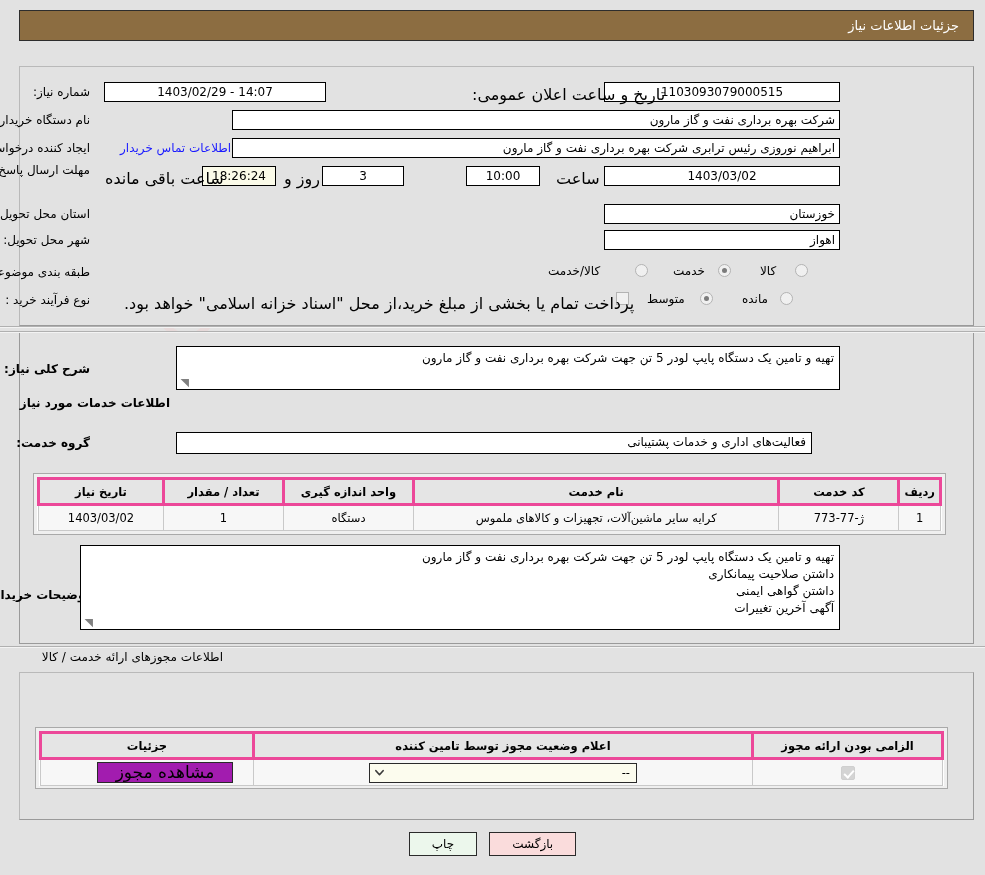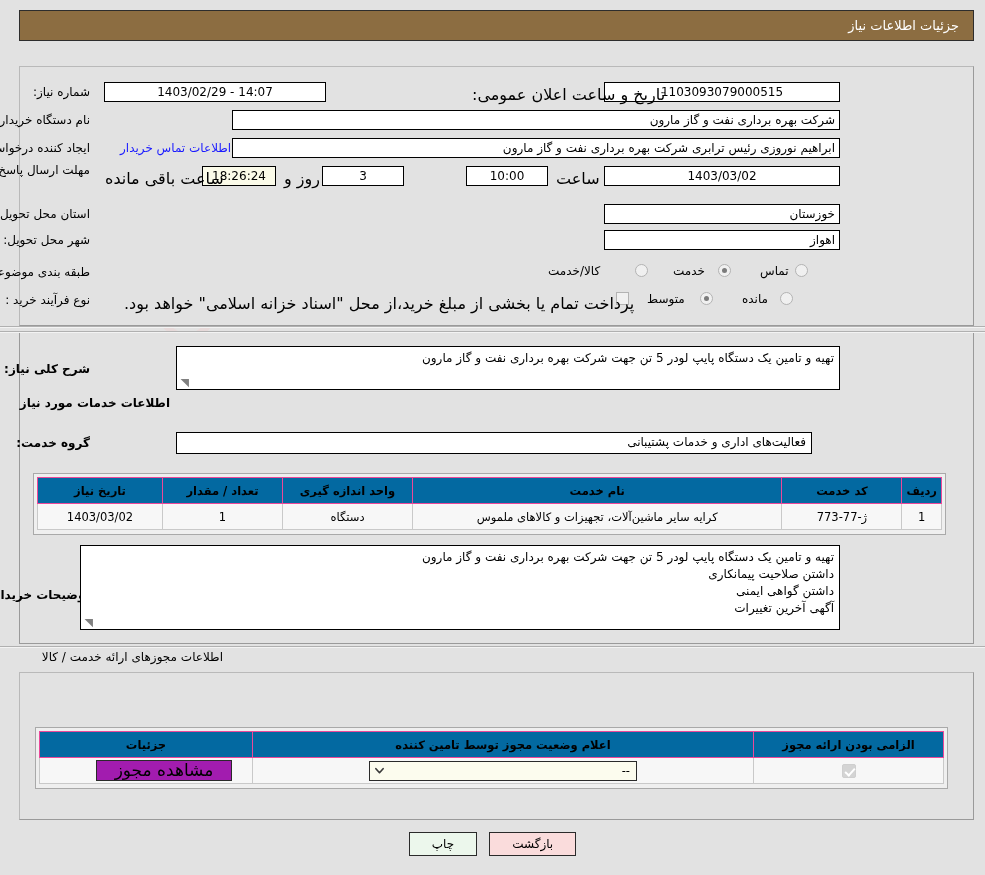--- a/index.html
+++ b/index.html
@@ -172,22 +172,22 @@
 
   
   table.grid {
     position: absolute;
     border-collapse: collapse;
     background: #fff;
     z-index: 4;
     font-size: 12px;
   }
   table.grid th {
-    background: #0369a1;
-    border: 1px solid #ec4899;
+    background: #e5e5e5;
+    border: 3px solid #ec4899;
     font-weight: bold;
     font-size: 11.5px;
     height: 26px;
     padding: 2px 4px;
     color: #000;
   }
   table.grid td {
     background: #f7f7f7;
     border: 1px solid #c9c9c9;
     height: 26px;
@@ -307,35 +307,35 @@
 
   <div class="lbl" style="right:895px; top:141px;">ایجاد کننده درخواست:</div>
   <div class="fld rt" style="left:232px; top:138px; width:608px;">ابراهیم نوروزی رئیس ترابری شرکت بهره برداری نفت و گاز مارون</div>
   <div class="link" style="left:120px; top:141px;text-align:center;">اطلاعات تماس خریدار</div>
 
   <div class="lbl" style="right:895px; top:163px; line-height:15px; text-align:right;">
     <span>مهلت ارسال پاسخ: تا تاریخ:</span>
   </div>
   <div class="fld" style="left:604px; top:166px; width:236px;">1403/03/02</div>
   <div class="plaintext" style="left:556px; top:169px;">ساعت</div>
-  <div class="fld" style="left:466px; top:166px; width:82px;">10:00</div>
+  <div class="fld" style="left:466px; top:166px; width:74px;">10:00</div>
   <div class="fld" style="left:322px; top:166px; width:82px;">3</div>
   <div class="plaintext" style="left:284px; top:169px;">روز و</div>
   <div class="fld yellow" style="left:202px; top:166px; width:74px;">18:26:24</div>
   <div class="plaintext" style="left:105px; top:169px;">ساعت باقی مانده</div>
 
   <div class="lbl" style="right:895px; top:207px;">استان محل تحویل:</div>
   <div class="fld rt" style="left:604px; top:204px; width:236px;">خوزستان</div>
 
   <div class="lbl" style="right:895px; top:233px;">شهر محل تحویل:</div>
   <div class="fld rt" style="left:604px; top:230px; width:236px;">اهواز</div>
 
   <div class="lbl" style="right:895px; top:265px;">طبقه بندی موضوعی:</div>
   <div class="radio" style="left:795px; top:264px;"></div>
-  <div class="radio-lbl" style="left:760px; top:264px;">تماس</div>
+  <div class="radio-lbl" style="left:760px; top:264px;">کالا</div>
   <div class="radio on" style="left:718px; top:264px;"></div>
   <div class="radio-lbl" style="left:673px; top:264px;">خدمت</div>
   <div class="radio" style="left:635px; top:264px;"></div>
   <div class="radio-lbl" style="left:548px; top:264px;">کالا/خدمت</div>
 
   <div class="lbl" style="right:895px; top:293px;">نوع فرآیند خرید :</div>
   <div class="radio" style="left:780px; top:292px;"></div>
   <div class="radio-lbl" style="left:742px; top:292px;">مانده</div>
   <div class="radio on" style="left:700px; top:292px;"></div>
   <div class="radio-lbl" style="left:647px; top:292px;">متوسط</div>

